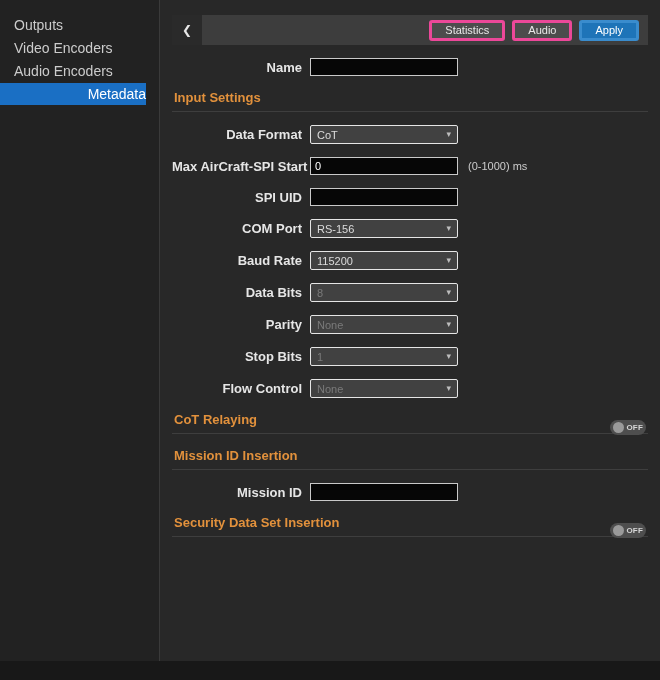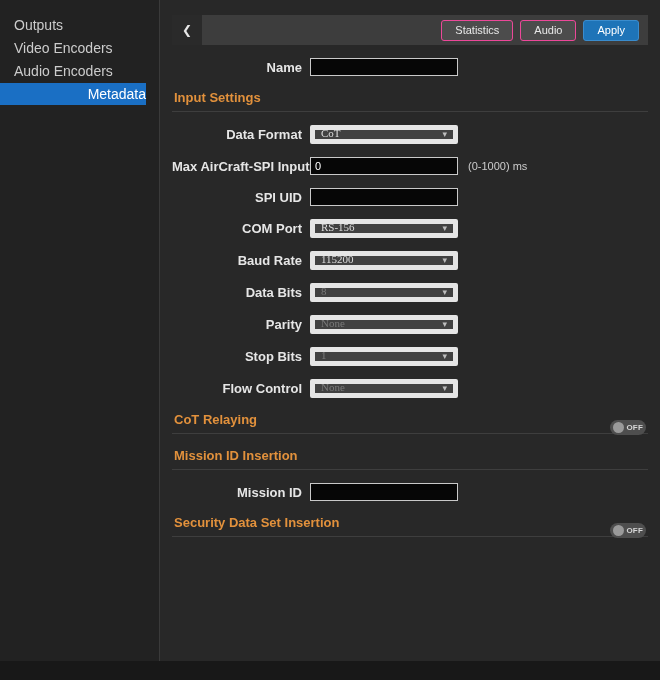--- a/index.html
+++ b/index.html
@@ -5,28 +5,28 @@
   html,body{margin:0;padding:0;}
   body{width:660px;height:680px;background:#181818;font-family:"Liberation Sans",sans-serif;-webkit-font-smoothing:antialiased;}
   .app{display:flex;width:660px;height:661px;overflow:hidden;}
   .sidebar{width:160px;background:#222222;border-right:1px solid #3a3a3a;box-sizing:border-box;padding-top:14px;flex-shrink:0;}
   .side-item{height:22px;line-height:22px;padding-left:14px;font-size:14px;color:#cccccc;cursor:pointer;margin-bottom:1px;}
   .side-item.active{background:#1a6fc4;color:#ffffff;width:146px;box-sizing:border-box;text-align:right;}
   .main{flex:1;background:#282828;padding:15px 12px 0 12px;box-sizing:border-box;min-width:0;}
   .toolbar{height:30px;background:#3d3d3d;display:flex;align-items:center;padding-right:2px;}
   .back-btn{width:30px;height:30px;background:#2a2a2a;border:none;color:#e8e8e8;font-size:12px;cursor:pointer;display:flex;align-items:center;justify-content:center;padding:0;}
   .spacer{flex:1;}
-  .btn{height:21px;padding:0 13px;margin-right:7px;background:#4c4c4c;border:1px solid #ec4899;border-radius:3px;color:#e8e8e8;font-size:11px;cursor:pointer;font-family:inherit;}
+  .btn{height:21px;padding:0 13px;margin-right:7px;background:#4c4c4c;border:3px solid #ec4899;border-radius:3px;color:#e8e8e8;font-size:11px;cursor:pointer;font-family:inherit;}
   .btn.primary{background:#1e74b8;border-color:#3a8ccd;color:#ffffff;}
   .section{display:flex;align-items:flex-end;justify-content:space-between;margin:14px 0 0 0;padding:0 2px 6px 2px;border-bottom:1px solid #3e3e3e;}
   .section-title{color:#e2913c;font-size:13px;font-weight:600;line-height:15px;}
   .row{display:flex;align-items:center;margin:13px 0;}
   .lbl{width:130px;text-align:right;margin-right:8px;font-size:13px;font-weight:bold;color:#e6e6e6;white-space:nowrap;flex-shrink:0;}
   .txt{width:148px;height:18px;background:#060606;border:1px solid #c9c9c9;color:#ffffff;font-size:11px;padding:0 4px;box-sizing:border-box;font-family:inherit;}
-  .select{width:148px;height:19px;background:#414141;border:5px solid #e5e5e5;border-radius:2px;display:flex;align-items:flex-end;box-sizing:border-box;padding:0 6px;cursor:pointer;font-family:Liberation Serif, serif;}
+  .select{width:148px;height:19px;background:#414141;border:1px solid #e5e5e5;border-radius:2px;display:flex;align-items:center;box-sizing:border-box;padding:0 6px;cursor:pointer;}
   .select .val{flex:1;font-size:11px;color:#dcdcdc;overflow:hidden;white-space:nowrap;}
   .select.disabled .val{color:#7a7a7a;}
   .select.disabled{cursor:default;}
   .caret{font-size:9px;color:#bdbdbd;line-height:1;}
   .hint{font-size:11px;color:#cccccc;margin-left:10px;}
   .checkbox{width:13px;height:13px;background:#101010;border:1px solid #9a9a9a;display:inline-block;box-sizing:border-box;cursor:pointer;}
   .toggle{width:36px;height:15px;background:#4e4e4e;border-radius:8px;display:flex;align-items:center;padding:0 3px;box-sizing:border-box;cursor:pointer;margin-bottom:-8px;flex-shrink:0;}
   .knob{width:11px;height:11px;border-radius:50%;background:#9a9a9a;flex-shrink:0;}
   .toggle-label{flex:1;text-align:right;font-size:8px;color:#d6d6d6;font-weight:bold;letter-spacing:0.2px;}
 </style>
@@ -63,21 +63,21 @@
       <span class="section-title">Input Settings</span>
     </div>
     <div class="row">
       <label class="lbl">Data Format</label>
       <div class="select">
         <span class="val">CoT</span>
         <span class="caret">▾</span>
       </div>
     </div>
     <div class="row">
-      <label class="lbl">Max AirCraft-SPI Input</label>
+      <label class="lbl">Max AirCraft-SPI Start</label>
       <input class="txt" type="text" value="0" style="">
       <span class="hint">(0-1000) ms</span>
     </div>
     <div class="row">
       <label class="lbl">SPI UID</label>
       <input class="txt" type="text" value="" style="">
     </div>
 
     <div class="row">
       <label class="lbl">COM Port</label>

